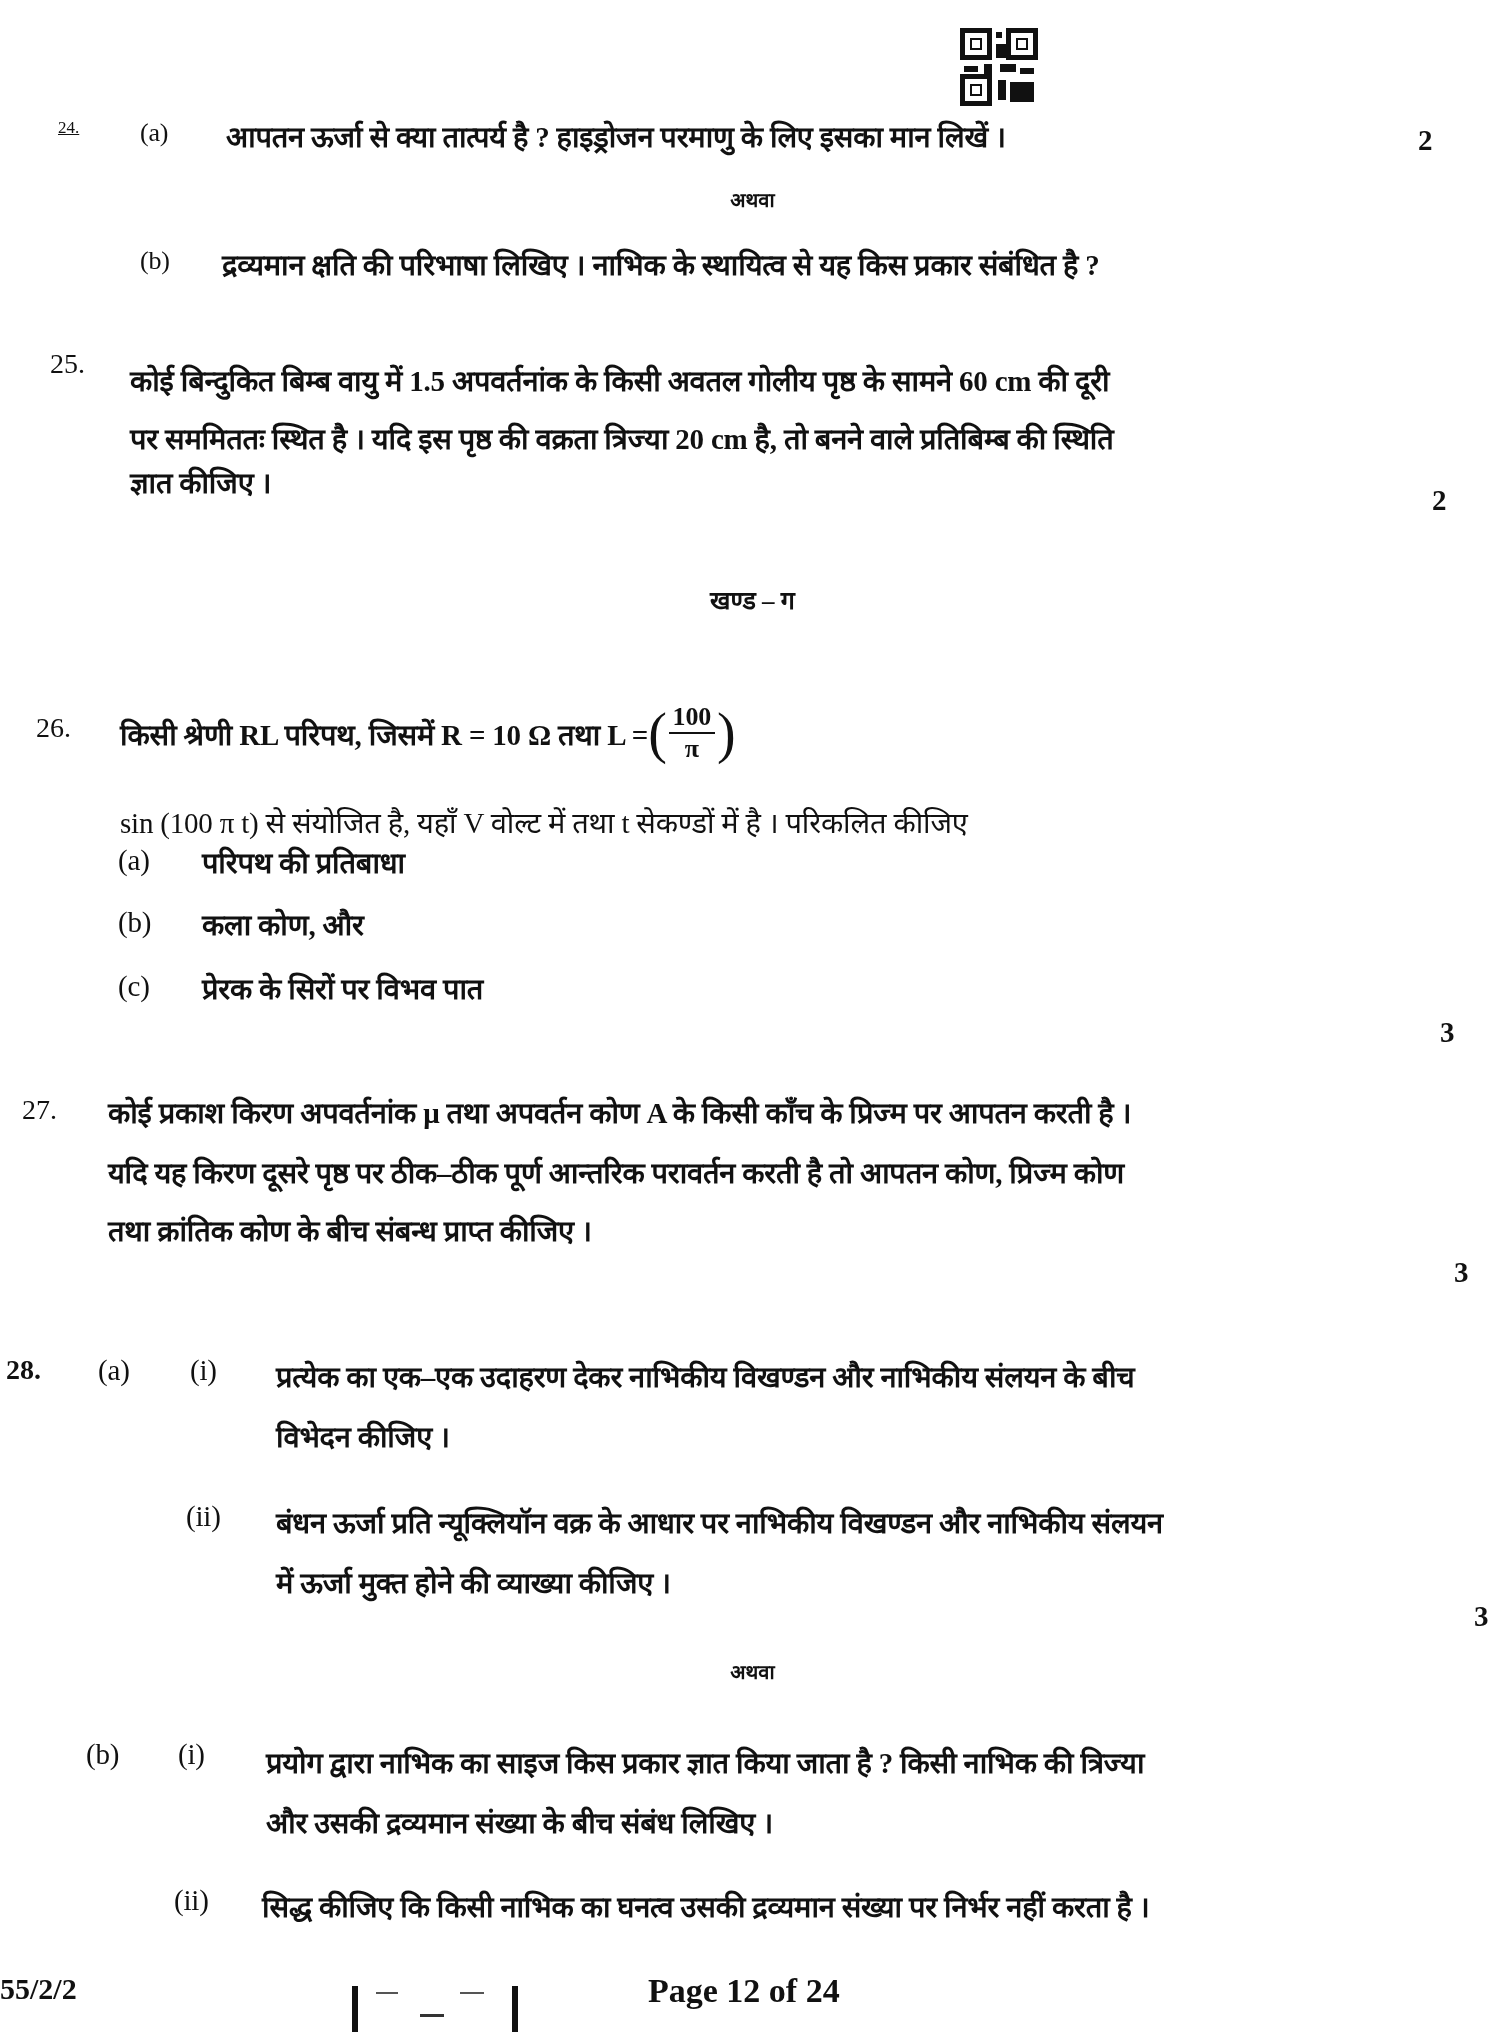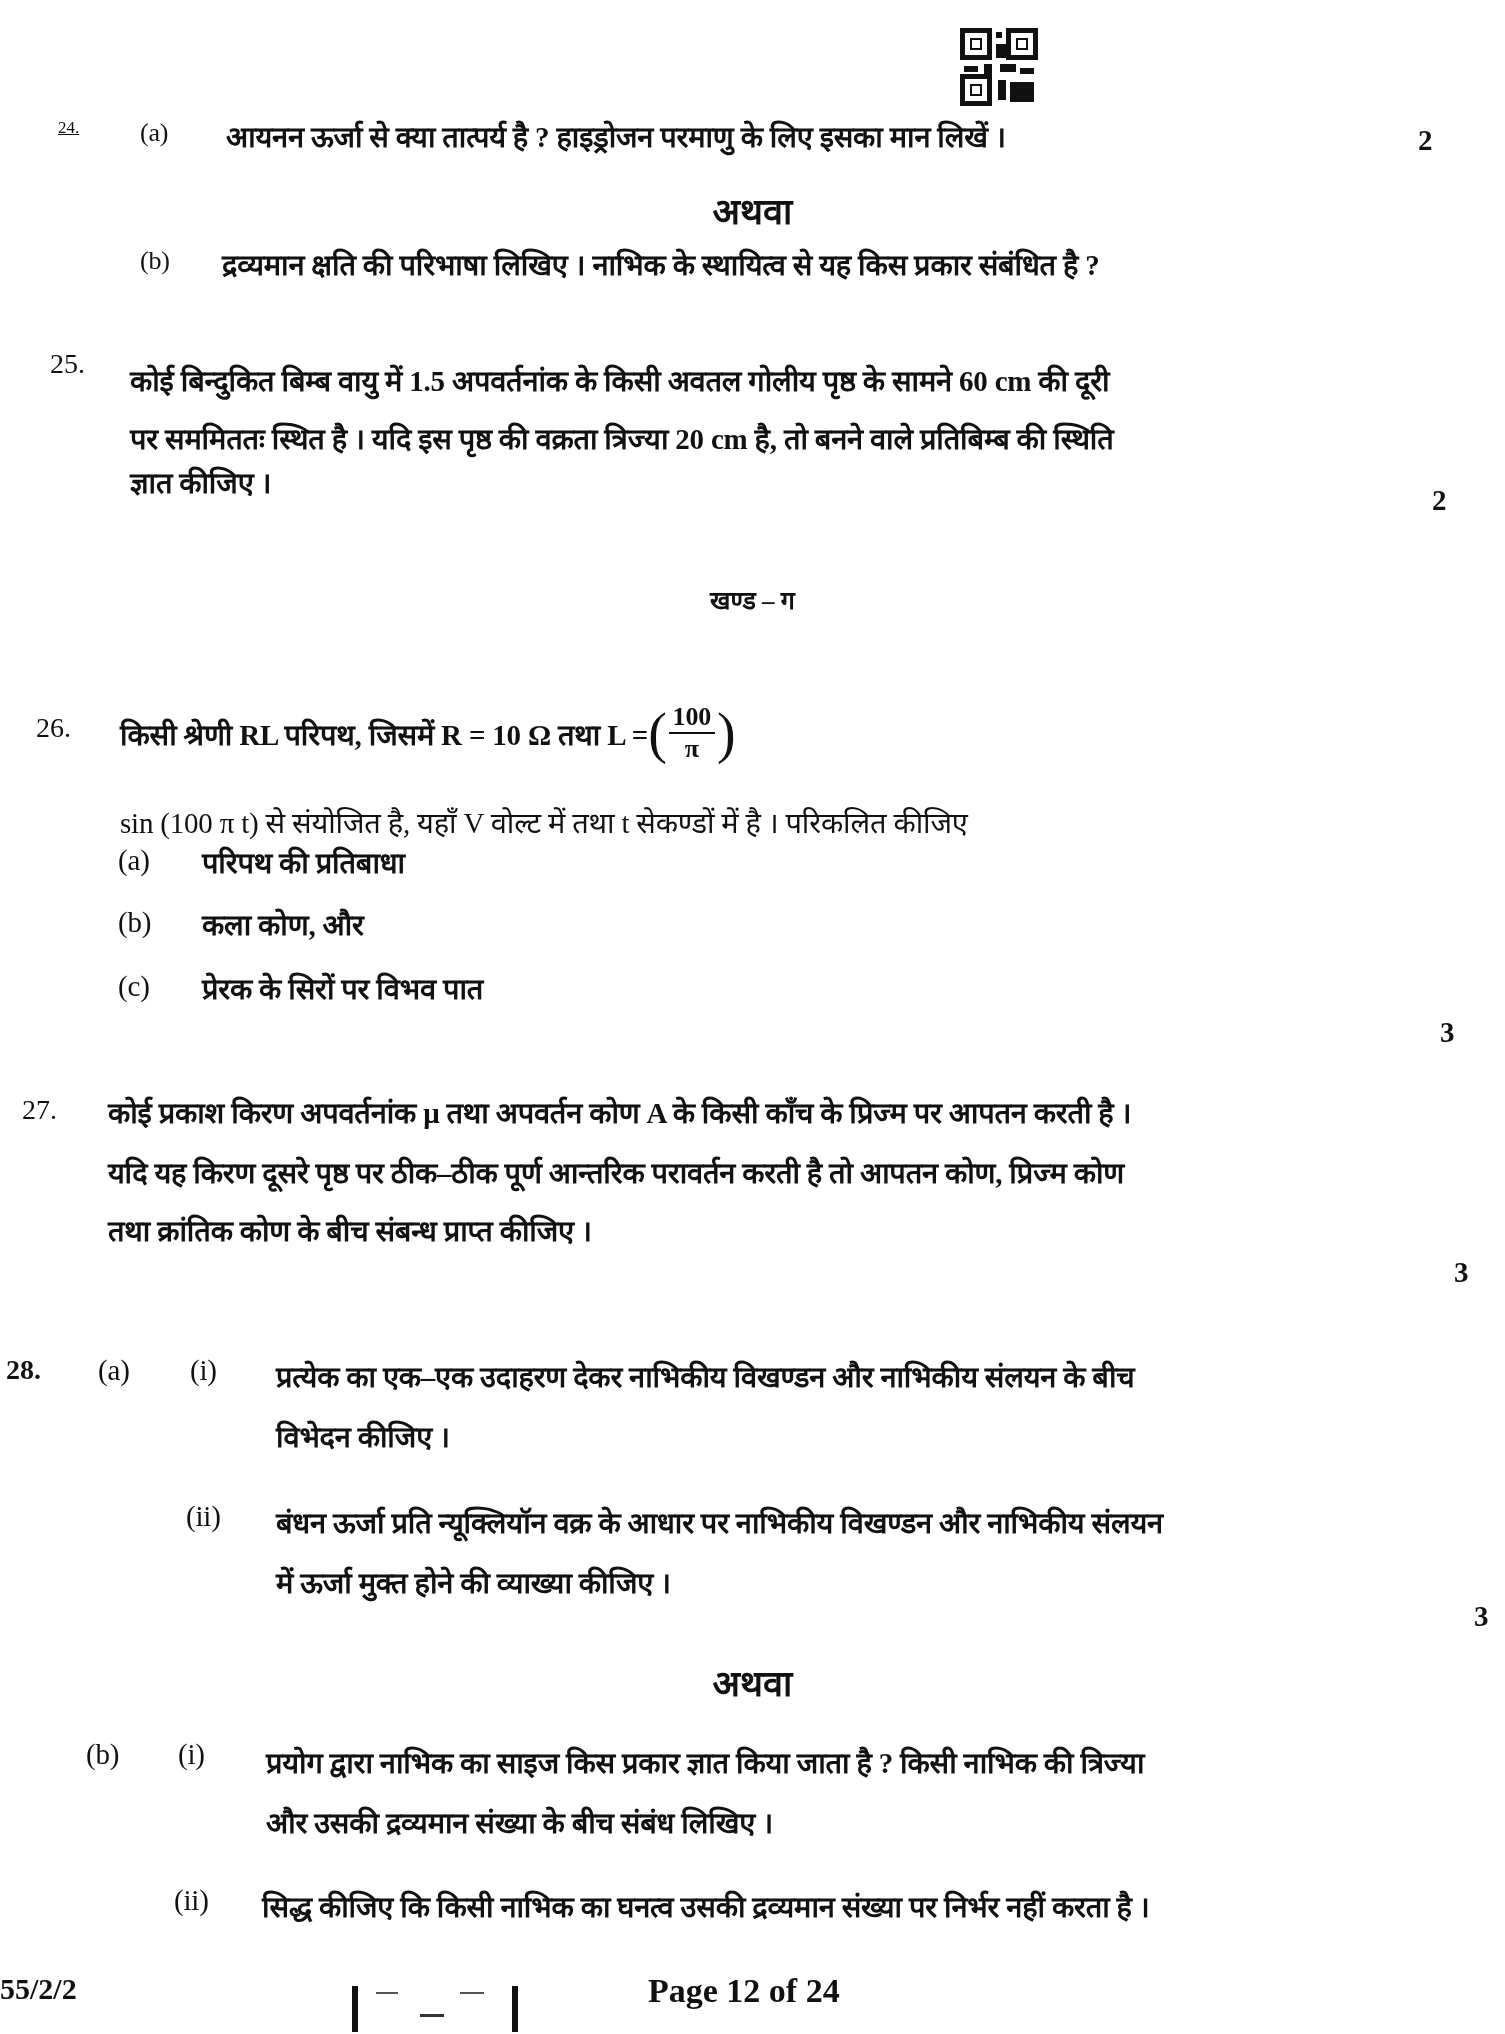--- a/index.html
+++ b/index.html
@@ -5,21 +5,21 @@
   html, body { margin: 0; padding: 0; background: #ffffff; }
   body {
     width: 1505px; height: 2034px; position: relative; overflow: hidden;
     font-family: "Liberation Serif", "DejaVu Serif", serif;
     color: #111111;
   }
   .abs { position: absolute; }
   .line { position: absolute; font-size: 29px; font-weight: bold; white-space: nowrap; letter-spacing: -0.2px; }
   .num { position: absolute; font-size: 28px; font-weight: bold; }
   .marks { position: absolute; font-size: 29px; font-weight: bold; }
-  .center { position: absolute; font-size: 36px; font-weight: bold; left: 0; width: 1505px; text-align: center; }
+  .center { position: absolute; font-size: 20px; font-weight: bold; left: 0; width: 1505px; text-align: center; }
   .qr {
     position: absolute; left: 960px; top: 28px; width: 78px; height: 78px;
     background: #ffffff;
   }
   .qr .finder { position: absolute; width: 22px; height: 22px; border: 5px solid #111; background: #fff; }
   .qr .finder::after { content: ""; position: absolute; left: 5px; top: 5px; width: 12px; height: 12px; border: 2px solid #111; box-sizing: border-box; }
   .qr .mod { position: absolute; background: #111; }
   .frac { display: inline-block; vertical-align: middle; text-align: center; font-size: 26px; line-height: 30px; margin: 0 2px; }
   .frac .top { display: block; border-bottom: 2px solid #111; padding: 0 4px; }
   .frac .bot { display: block; }
@@ -38,21 +38,21 @@
   <div class="mod" style="left:4px;top:38px;width:14px;height:6px;"></div>
   <div class="mod" style="left:24px;top:36px;width:8px;height:10px;"></div>
   <div class="mod" style="left:40px;top:36px;width:16px;height:8px;"></div>
   <div class="mod" style="left:60px;top:40px;width:14px;height:6px;"></div>
   <div class="mod" style="left:38px;top:52px;width:8px;height:20px;"></div>
   <div class="mod" style="left:50px;top:54px;width:24px;height:20px;"></div>
 </div>
 
 <div class="num" style="left:58px;top:118px;font-weight:normal;font-size:17px;text-decoration:underline;">24.</div>
 <div class="line" style="left:140px;top:118px;font-weight:normal;font-size:26px;">(a)</div>
-<div class="line" style="left:226px;top:116px;">आयनन ऊर्जा से क्या तात्पर्य है ? हाइड्रोजन परमाणु के लिए इसका मान लिखें ।</div>
+<div class="line" style="left:226px;top:116px;">आपतन ऊर्जा से क्या तात्पर्य है ? हाइड्रोजन परमाणु के लिए इसका मान लिखें ।</div>
 <div class="marks" style="left:1418px;top:124px;">2</div>
 <div class="center" style="top:186px;">अथवा</div>
 <div class="line" style="left:140px;top:246px;font-weight:normal;font-size:26px;">(b)</div>
 <div class="line" style="left:222px;top:244px;">द्रव्यमान क्षति की परिभाषा लिखिए । नाभिक के स्थायित्व से यह किस प्रकार संबंधित है ?</div>
 
 <div class="num" style="left:50px;top:348px;font-weight:normal;">25.</div>
 <div class="line" style="left:130px;top:360px;">कोई बिन्दुकित बिम्ब वायु में 1.5  अपवर्तनांक के किसी अवतल गोलीय पृष्ठ के सामने 60 cm की दूरी</div>
 <div class="line" style="left:130px;top:418px;">पर सममिततः स्थित है । यदि इस पृष्ठ की वक्रता त्रिज्या 20 cm है, तो बनने वाले प्रतिबिम्ब की स्थिति</div>
 <div class="line" style="left:130px;top:462px;text-align:right;">ज्ञात कीजिए ।</div>
 <div class="marks" style="left:1432px;top:484px;">2</div>

